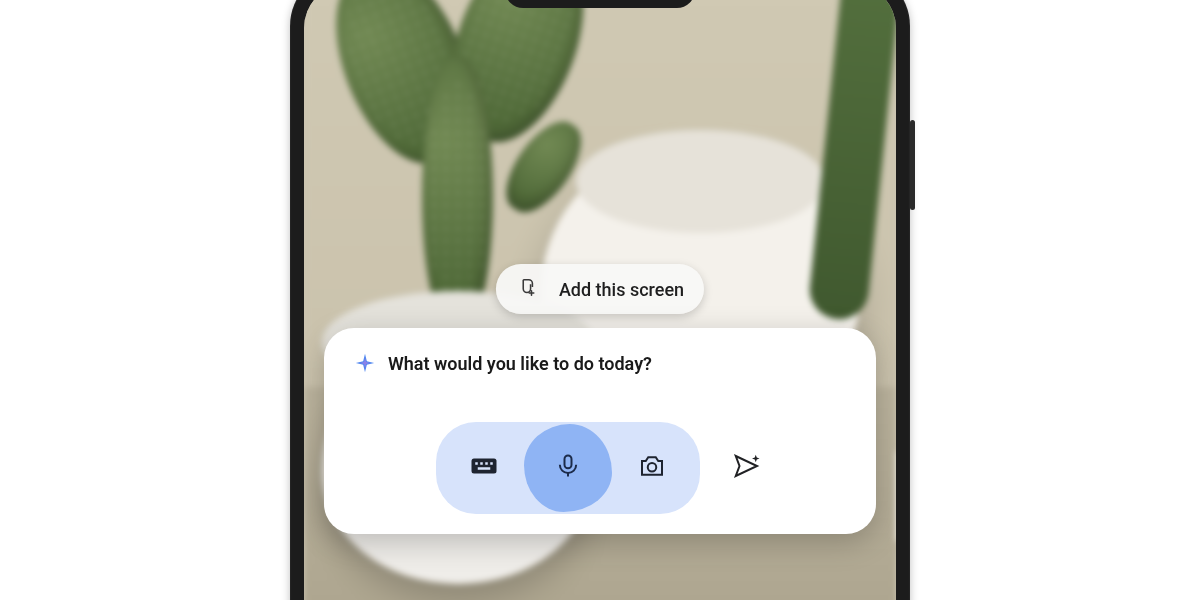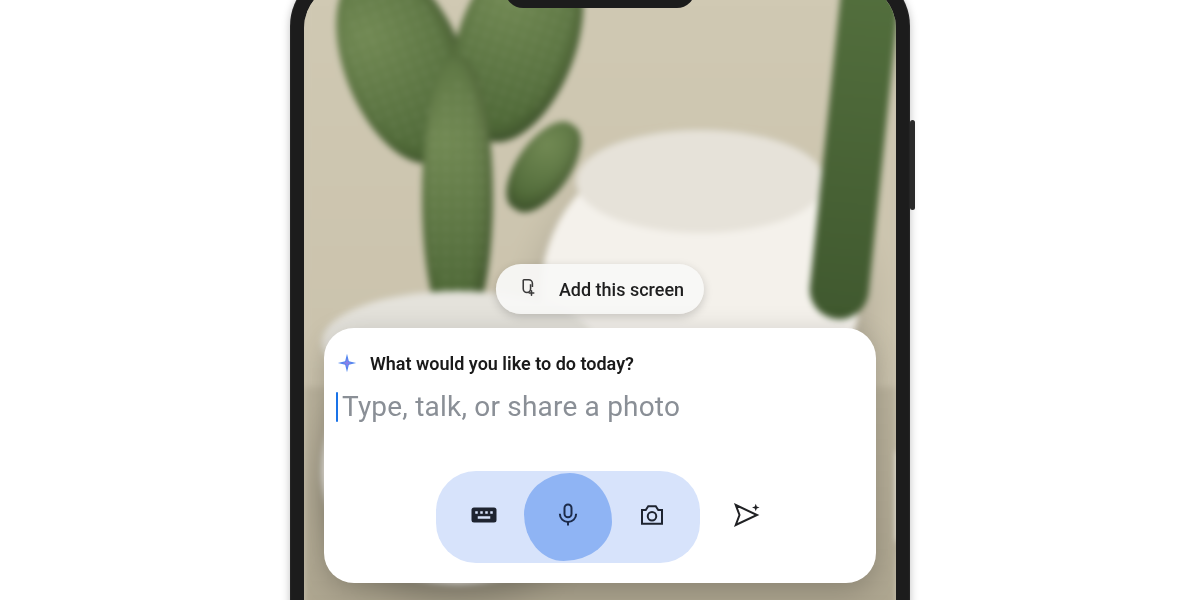--- a/index.html
+++ b/index.html
@@ -116,21 +116,21 @@
   .chip svg { width:22px; height:22px; stroke:#3a3a3a; fill:none; stroke-width:1.7; }
 
   
   .card {
     position: absolute;
     left: 20px;
     right: 20px;
     top: 344px;
     background: #ffffff;
     border-radius: 30px;
-    padding: 24px 12px 20px;
+    padding: 24px 30px 20px;
     box-shadow: 0 8px 30px rgba(0,0,0,0.22);
     z-index: 20;
   }
   .card-header {
     display: flex;
     align-items: center;
     gap: 12px;
     margin-bottom: 16px;
   }
   .sparkle-icon { width:22px; height:22px; }
@@ -240,24 +240,20 @@
         <div class="card-header">
           <span class="sparkle-icon">
             <svg viewBox="0 0 24 24">
               <path d="M12 2 L14 10 L22 12 L14 14 L12 22 L10 14 L2 12 L10 10 Z" fill="#4f86f0"></path>
               <path d="M12 2 L14 10 L22 12 L14 14 L12 22 L10 14 L2 12 L10 10 Z" fill="#c77be0" opacity="0.5" transform="scale(0.55) translate(10 10)"></path>
             </svg>
           </span>
           <span class="prompt-title">What would you like to do today?</span>
         </div>
 
-        <div class="input-row" aria-placeholder="Type, talk, or share a photo">
-          <span class="caret"></span>
-          <span>Type, talk, or share a photo</span>
-        </div>
 
         <div class="controls">
           <div class="mode-pill">
             <span class="slot keyboard-glyph">
               <span>
                 <svg viewBox="0 0 24 24">
                   <rect x="2" y="6" width="20" height="12" rx="2"></rect>
                   <rect x="5" y="9" width="2" height="2" fill="#d7e3fb"></rect>
                   <rect x="9" y="9" width="2" height="2" fill="#d7e3fb"></rect>
                   <rect x="13" y="9" width="2" height="2" fill="#d7e3fb"></rect>

